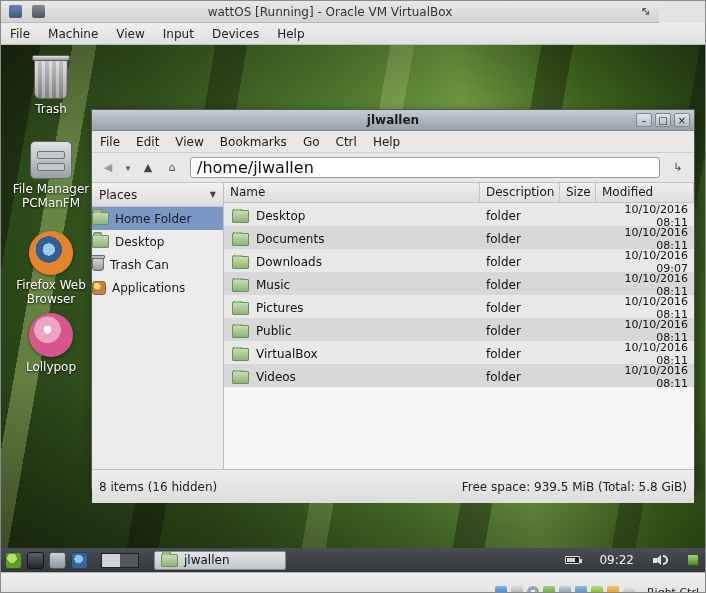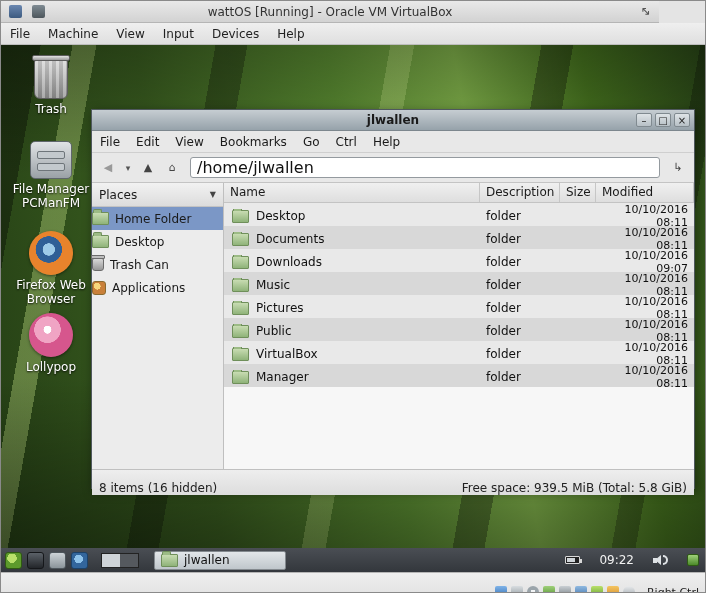--- a/index.html
+++ b/index.html
@@ -95,22 +95,22 @@
     font-size:12px; color:#1a1a1a; }
   .list-header > div{ padding:0 6px; line-height:19px; border-right:1px solid #c6c6c6; overflow:hidden; cursor:default; }
   .list-row{ display:grid; grid-template-columns:256px 80px 36px 1fr; height:23px;
     font-size:12px; color:#111; align-items:center; cursor:default; }
   .list-row:nth-child(odd){ background:#d8d8d8; }
   .list-row:nth-child(even){ background:#e9e9e9; }
   .cell-name{ display:flex; align-items:center; gap:7px; padding-left:8px; overflow:hidden; }
   .cell-desc{ padding-left:6px; }
   .cell-size{ padding-left:6px; }
   .cell-mod{ text-align:right; padding-right:6px; font-size:11px; }
-  .fm-statusbar{ height:26px; background:linear-gradient(#eeeeee,#dddddd); border-top:1px solid #c0c0c0;
-    display:flex; align-items:flex-end; justify-content:space-between; padding:0 7px; font-size:12px; color:#222; }
+  .fm-statusbar{ height:34px; background:linear-gradient(#eeeeee,#dddddd); border-top:1px solid #c0c0c0;
+    display:flex; align-items:center; justify-content:space-between; padding:0 7px; font-size:12px; color:#222; }
 
   
   .folder-ico{ width:17px; height:13px; flex:0 0 auto; position:relative;
     background:linear-gradient(#c8dcb2,#8fb379); border:1px solid #6f8f5a; border-radius:1px; }
   .folder-ico::before{ content:""; position:absolute; top:-4px; left:0px; width:7px; height:3px;
     background:#9cbb85; border:1px solid #6f8f5a; border-bottom:none; border-radius:2px 2px 0 0; }
   .trash-ico{ width:12px; height:13px; flex:0 0 auto; position:relative;
     background:linear-gradient(#d8d8d8,#979797); border:1px solid #6b6b6b; border-radius:2px 2px 3px 3px; }
   .trash-ico::before{ content:""; position:absolute; top:-4px; left:-2px; right:-2px; height:2px;
     background:#bdbdbd; border:1px solid #6b6b6b; border-radius:1px; }
@@ -308,21 +308,21 @@
                 <span class="folder-ico"></span>
                 <span>VirtualBox</span>
               </div>
             <div class="cell-desc">folder</div>
             <div class="cell-size"></div>
             <div class="cell-mod">10/10/2016 08:11</div>
           </div>
           <div class="list-row">
             <div class="cell-name">
                 <span class="folder-ico"></span>
-                <span>Manager</span>
+                <span>Videos</span>
               </div>
             <div class="cell-desc">folder</div>
             <div class="cell-size"></div>
             <div class="cell-mod">10/10/2016 08:11</div>
           </div>
         </div>
       </div>
 
       <div class="fm-statusbar">
         <span>8 items (16 hidden)</span>

